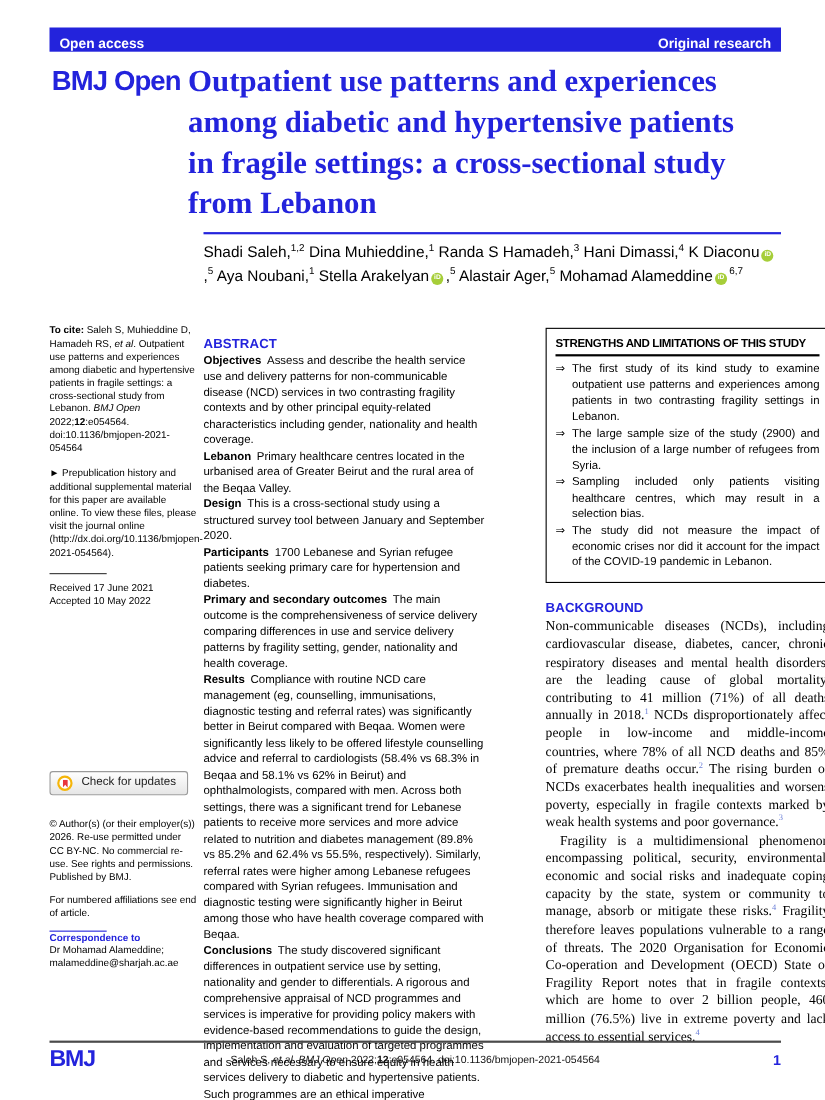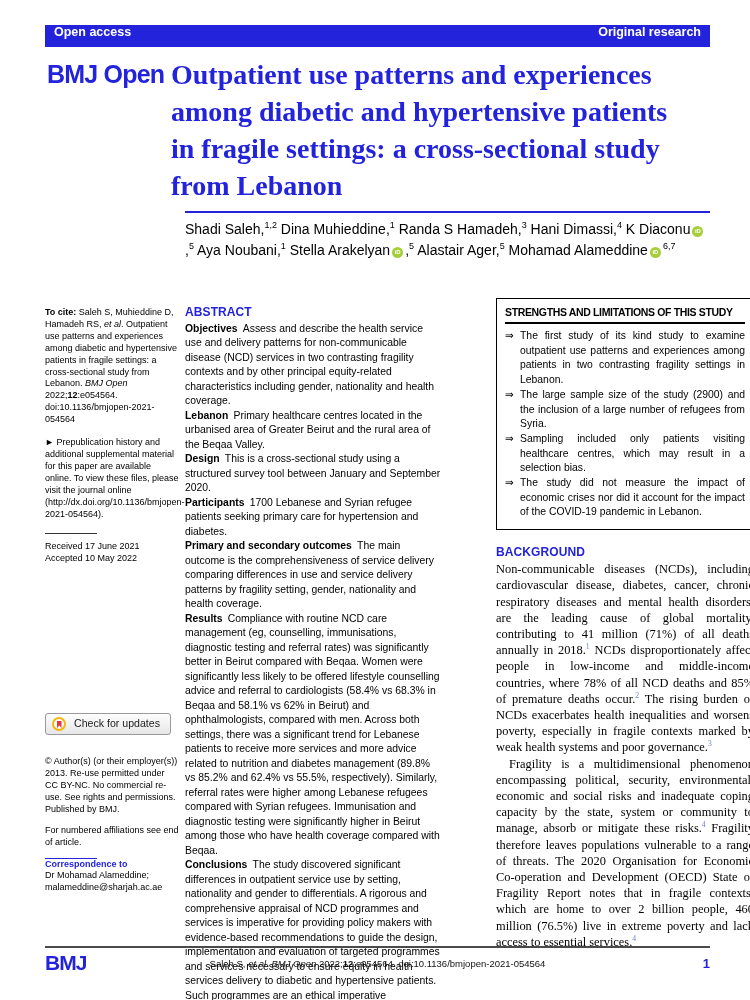--- a/index.html
+++ b/index.html
@@ -8,21 +8,21 @@
     --ref:#6b7fd7;
   }
   html,body{margin:0;padding:0;background:#ffffff;}
   .page{
     position:relative;width:750px;height:1000px;background:#fff;overflow:hidden;
     font-family:"Liberation Sans",sans-serif;color:#000;
   }
   
   .topbar{
     position:absolute;left:45px;top:25px;width:665px;height:22px;background:var(--blue);
-    color:#fff;display:flex;justify-content:space-between;align-items:flex-start;
+    color:#fff;display:flex;justify-content:space-between;align-items:flex-end;
     padding:0 9px;box-sizing:border-box;font-size:12.5px;font-weight:bold;
   }
   
   .journal-logo{
     position:absolute;left:47px;top:60px;font-size:25px;font-weight:bold;color:var(--blue);
     letter-spacing:-0.8px;
   }
   .paper-title{
     position:absolute;left:171px;top:56px;width:525px;
     font-family:"Liberation Serif","DejaVu Serif",serif;font-weight:600;
@@ -30,21 +30,21 @@
   }
   .authors-rule{position:absolute;left:185px;top:211px;width:525px;height:2px;background:var(--blue);}
   .authors{position:absolute;left:185px;top:219px;width:525px;font-size:14px;line-height:21px;}
   .authors sup{font-size:9px;}
   .orcid{
     display:inline-block;width:11px;height:11px;border-radius:50%;background:var(--orcid);
     color:#fff;font-size:6px;font-weight:bold;text-align:center;line-height:11px;
     vertical-align:1px;margin:0 2px;
   }
   
-  .sidebar{position:absolute;left:45px;top:307px;width:135px;font-size:9px;line-height:11.9px;}
+  .sidebar{position:absolute;left:45px;top:295px;width:135px;font-size:9px;line-height:11.9px;}
   .sidebar p{margin:0;}
   .side-rule{width:52px;border-top:1.5px solid #333;margin-top:13px;}
   .side-rule-blue{width:52px;border-top:1.5px solid var(--blue);margin-top:9px;}
   .prepub{margin-top:11px !important;}
   .dates{margin-top:7px !important;}
   .check-btn{
     margin-top:148px;width:126px;height:22px;border:1px solid #9a9a9a;border-radius:3px;
     background:linear-gradient(#fefefe,#e6e6e6);display:flex;align-items:center;gap:8px;
     padding:0 6px;box-sizing:border-box;cursor:pointer;
   }
@@ -106,21 +106,21 @@
   <div class="sidebar">
     <p><span class="bold">To cite: </span><span>Saleh S, Muhieddine D, Hamadeh RS, </span><span class="ital">et al</span><span>.  Outpatient use patterns and experiences among diabetic and hypertensive patients in fragile settings: a cross-sectional study from Lebanon. </span><span class="ital">BMJ Open</span><span> 2022;</span><span class="bold">12</span><span>:e054564. doi:10.1136/bmjopen-2021-054564</span></p>
     <p class="prepub">► Prepublication history and additional supplemental material for this paper are available online. To view these files, please visit the journal online (http://dx.doi.org/10.1136/bmjopen-2021-054564).</p>
     <div class="side-rule"></div>
     <p class="dates">Received 17 June 2021</p>
     <p>Accepted 10 May 2022</p>
     <div class="check-btn">
       <span class="cm"></span>
       <span class="label">Check for updates</span>
     </div>
-    <p class="copyright">© Author(s) (or their employer(s)) 2013. Re-use permitted under CC BY-NC. No commercial re-use. See rights and permissions. Published by BMJ.</p>
+    <p class="copyright">© Author(s) (or their employer(s)) 2026. Re-use permitted under CC BY-NC. No commercial re-use. See rights and permissions. Published by BMJ.</p>
     <p class="affil">For numbered affiliations see end of article.</p>
     <div class="side-rule-blue"></div>
     <p class="corr-head">Correspondence to</p>
     <p>Dr Mohamad Alameddine;</p>
     <p>malameddine@sharjah.ac.ae</p>
   </div>
 
   <div class="abstract">
     <p class="sec-head">ABSTRACT</p>
     <div>

